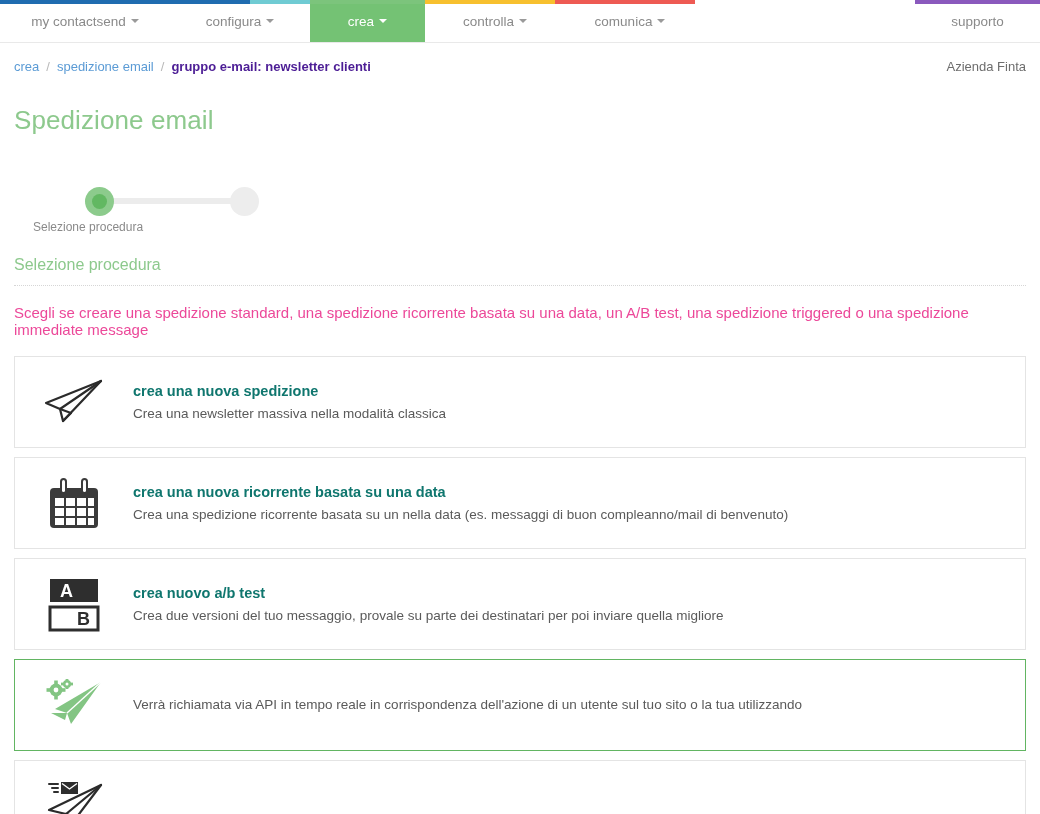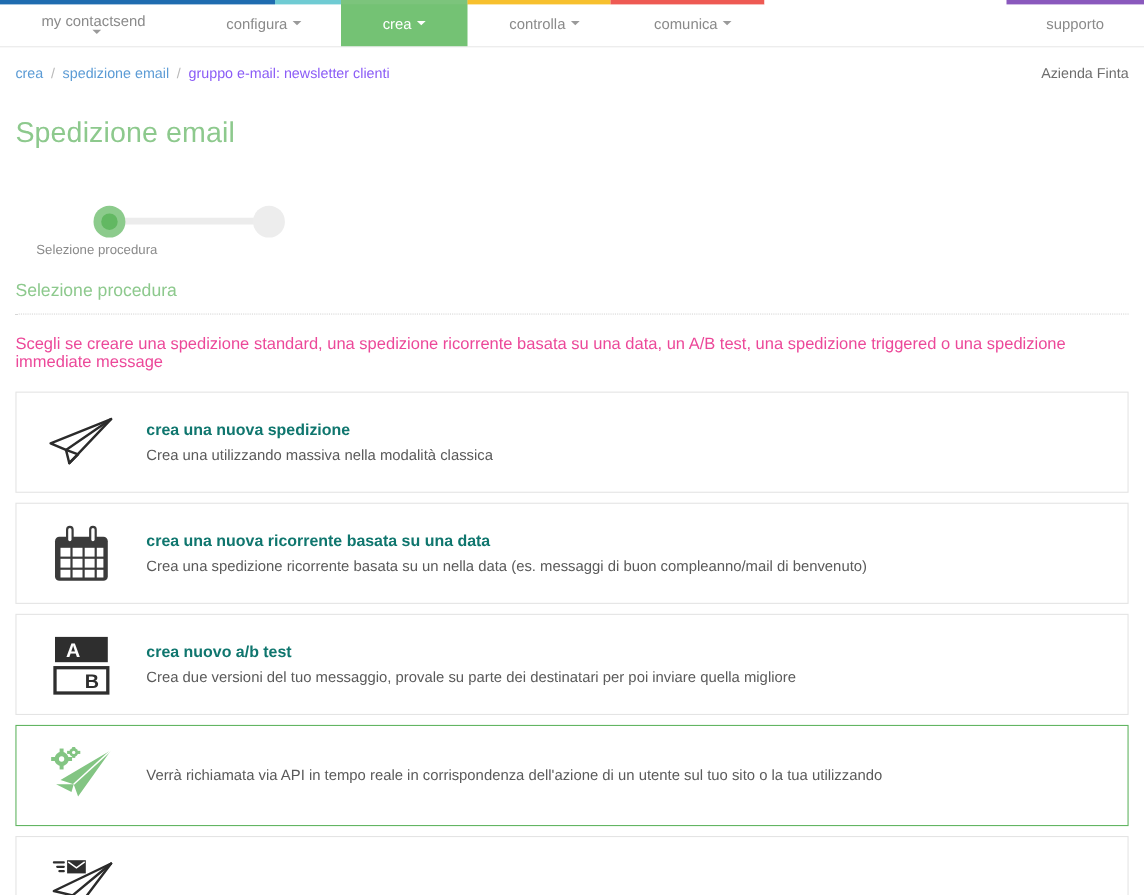--- a/index.html
+++ b/index.html
@@ -68,21 +68,21 @@
     padding: 16px 14px 0 14px;
     font-size: 13px;
   }
   .breadcrumb { display: flex; align-items: center; gap: 0; }
   .breadcrumb a {
     color: #5b9bd5;
     text-decoration: none;
     cursor: pointer;
   }
   .breadcrumb .sep { color: #b9b9b9; margin: 0 7px; }
-  .breadcrumb .current { color: #8b5cf6; }
+  .breadcrumb .current { color: #4c1d95; font-weight: bold; }
   .account-name { color: #6d6d6d; font-size: 13px; }
 
   
   .page-title {
     padding: 14px 14px 0 14px;
     font-size: 26px;
     font-weight: normal;
     color: #8dc98d;
     letter-spacing: 0.1px;
   }
@@ -181,21 +181,21 @@
   <div class="color-strip">
     <span style="width:250px;background:#1f6cb0"></span>
     <span style="width:60px;background:#6fcbd3"></span>
     <span style="width:115px;background:#7cc47c"></span>
     <span style="width:130px;background:#f7c02e"></span>
     <span style="width:140px;background:#ee5a53"></span>
     <span style="width:220px;background:#ffffff"></span>
     <span style="width:125px;background:#8a59bd"></span>
   </div>
 
-  <div class="nav-item" style="width:170px;flex-direction:column;">
+  <div class="nav-item" style="width:170px;">
     <span>my contactsend</span>
     <i class="caret"></i>
   </div>
   <div class="nav-item" style="width:140px;">
     <span>configura</span>
     <i class="caret"></i>
   </div>
   <div class="nav-item active" style="width:115px;">
     <span>crea</span>
     <i class="caret"></i>
@@ -246,21 +246,21 @@
       <svg width="62" height="48" viewBox="0 0 62 48" aria-hidden="true">
         <g fill="none" stroke="#2b2b2b" stroke-width="2.2" stroke-linejoin="round" stroke-linecap="round">
           <path d="M3 25 L58 3 L20 43 L17 31 Z"></path>
           <path d="M17 31 L58 3"></path>
           <path d="M17 31 L28 35 L20 43"></path>
         </g>
       </svg>
     </div>
     <div class="card-body">
       <div class="card-title">crea una nuova spedizione</div>
-      <div class="card-desc">Crea una utilizzando massiva nella modalità classica</div>
+      <div class="card-desc">Crea una newsletter massiva nella modalità classica</div>
     </div>
   </div>
 
   <div class="card">
     <div class="card-icon">
       <svg width="56" height="54" viewBox="0 0 56 54" aria-hidden="true">
         <rect x="4" y="12" width="48" height="40" rx="4" fill="#3b3b3b"></rect>
         <rect x="14" y="2" width="7" height="16" rx="3.5" fill="#3b3b3b"></rect>
         <rect x="35" y="2" width="7" height="16" rx="3.5" fill="#3b3b3b"></rect>
         <rect x="16" y="4" width="3" height="12" rx="1.5" fill="#ffffff"></rect>

